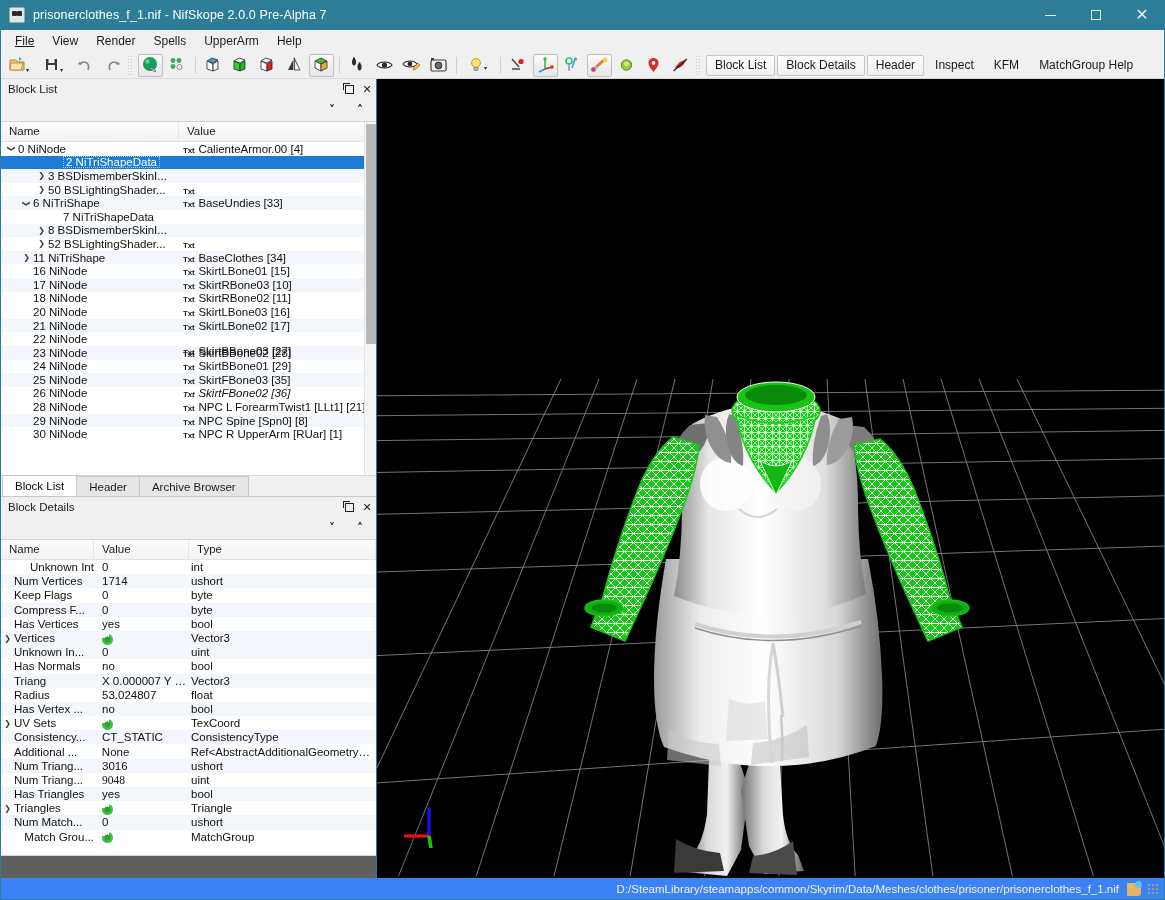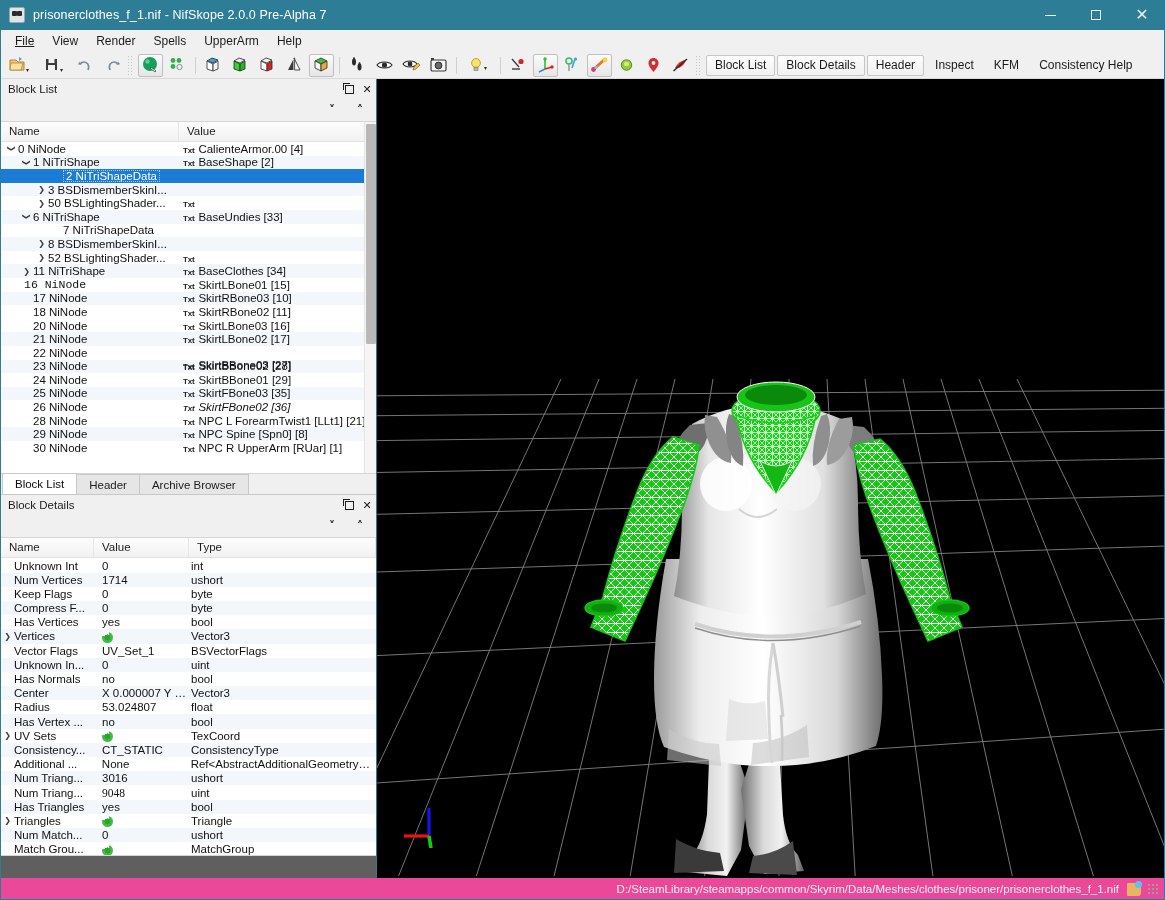--- a/index.html
+++ b/index.html
@@ -196,21 +196,21 @@
     background: #ffffff; height: 21px; color: #0b0b0b;
     position: relative; z-index: 2;
   }
 
   
   .gl { position: absolute; inset: 0; background: #000; overflow: hidden; }
   .axis-gizmo { position: absolute; left: 22px; bottom: 22px; width: 60px; height: 58px; }
 
   
   .statusbar {
-    height: 22px; flex: 0 0 22px; background: #ec4899;
+    height: 22px; flex: 0 0 22px; background: #3b82f6;
     display: flex; align-items: center; justify-content: flex-end;
     padding-right: 6px; color: #f2f2f2; font-size: 11.5px;
   }
   .statusbar .path { white-space: nowrap; }
   .status-ico {
     width: 14px; height: 13px; margin-left: 8px; background: #e8b563;
     border-radius: 1px 3px 3px 1px; position: relative;
   }
   .status-ico::after {
     content: ""; position: absolute; right: -1px; top: -2px;
@@ -446,21 +446,21 @@
           <path d="M2.5 15L16 3" stroke="#2b2b2b" stroke-width="1.5"></path>
         </svg>
     </div>
     <div class="grip"></div>
 
     <div class="tb-text boxed">Block List</div>
     <div class="tb-text boxed">Block Details</div>
     <div class="tb-text boxed">Header</div>
     <div class="tb-text">Inspect</div>
     <div class="tb-text">KFM</div>
-    <div class="tb-text">Consistency Help</div>
+    <div class="tb-text">MatchGroup Help</div>
   </div>
 
   <div class="body">
 
     <div class="leftcol">
 
       <div class="dock" style="height:418px;">
         <div class="dock-title">
           <div class="t">Block List</div>
           <div class="dock-btn">
@@ -480,27 +480,20 @@
             <div class="th" style="flex:1 1 auto;">Value</div>
           </div>
           <div class="tv-body" id="bl-body">
               <div class="row">
                 <div class="cell-name" style="width: 178px; padding-left: 4px;">
                   <span class="arrow" style="transform: rotate(90deg);">❯</span>
                   <span>0 NiNode</span>
                 </div>
                 <div class="val-cell" style="flex: 1 1 auto; padding-left: 4px;"><span class="txt-badge">Txt</span><span>CalienteArmor.00 [4]</span></div>
               </div>
-              <div class="row alt">
-                <div class="cell-name" style="width: 178px; padding-left: 19px;">
-                  <span class="arrow" style="transform: rotate(90deg);">❯</span>
-                  <span>1 NiTriShape</span>
-                </div>
-                <div class="val-cell" style="flex: 1 1 auto; padding-left: 4px;"><span class="txt-badge">Txt</span><span>BaseShape [2]</span></div>
-              </div>
               <div class="row sel">
                 <div class="cell-name" style="width: 178px; padding-left: 49px;">
                   <span class="arrow"></span>
                   <span class="selbox" style="padding: 0px 3px;">2 NiTriShapeData</span>
                 </div>
                 <div class="val-cell" style="flex: 1 1 auto; padding-left: 4px;"><span></span></div>
               </div>
               <div class="row alt">
                 <div class="cell-name" style="width: 178px; padding-left: 34px;">
                   <span class="arrow">❯</span>
@@ -544,21 +537,21 @@
                 <div class="val-cell" style="flex: 1 1 auto; padding-left: 4px;"><span class="txt-badge">Txt</span><span></span></div>
               </div>
               <div class="row alt">
                 <div class="cell-name" style="width: 178px; padding-left: 19px;">
                   <span class="arrow">❯</span>
                   <span>11 NiTriShape</span>
                 </div>
                 <div class="val-cell" style="flex: 1 1 auto; padding-left: 4px;"><span class="txt-badge">Txt</span><span>BaseClothes [34]</span></div>
               </div>
               <div class="row">
-                <div class="cell-name" style="width: 178px; padding-left: 10px; font-family: Liberation Mono, monospace;">
+                <div class="cell-name" style="width: 178px; padding-left: 19px;">
                   <span class="arrow"></span>
                   <span>16 NiNode</span>
                 </div>
                 <div class="val-cell" style="flex: 1 1 auto; padding-left: 4px;"><span class="txt-badge">Txt</span><span>SkirtLBone01 [15]</span></div>
               </div>
               <div class="row alt">
                 <div class="cell-name" style="width: 178px; padding-left: 19px;">
                   <span class="arrow"></span>
                   <span>17 NiNode</span>
                 </div>
@@ -668,21 +661,21 @@
           <div class="chev">˄</div>
         </div>
         <div class="tv">
           <div class="tv-head">
             <div class="th" style="width:93px;">Name</div>
             <div class="th" style="width:95px;">Value</div>
             <div class="th" style="flex:1 1 auto;">Type</div>
           </div>
           <div class="tv-body" id="bd-body">
               <div class="row" style="height: 14.2px;">
-                <div class="cell-name" style="width: 93px; padding-left: 0px; text-align: center;">
+                <div class="cell-name" style="width: 93px; padding-left: 16px; text-align: center;">
                   <span class="arrow"></span>
                   <span>Unknown Int</span>
                 </div>
                 <div class="val-cell" style="width: 95px; padding-left: 8px;">0</div>
                 <div class="val-cell" style="flex: 1 1 auto; padding-left: 2px;">int</div>
               </div>
               <div class="row alt" style="height: 14.2px;">
                 <div class="cell-name" style="width: 93px; padding-left: 0px;">
                   <span class="arrow"></span>
                   <span>Num Vertices</span>
@@ -715,48 +708,40 @@
                 <div class="val-cell" style="flex: 1 1 auto; padding-left: 2px;">bool</div>
               </div>
               <div class="row alt" style="height: 14.2px;">
                 <div class="cell-name" style="width: 93px; padding-left: 0px;">
                   <span class="arrow">❯</span>
                   <span>Vertices</span>
                 </div>
                 <div class="val-cell" style="width: 95px; padding-left: 8px;"><span class="refresh-ico"></span></div>
                 <div class="val-cell" style="flex: 1 1 auto; padding-left: 2px;">Vector3</div>
               </div>
-              <div class="row" style="height: 14.2px;">
-                <div class="cell-name" style="width: 93px; padding-left: 0px;">
-                  <span class="arrow"></span>
-                  <span>Vector Flags</span>
-                </div>
-                <div class="val-cell" style="width: 95px; padding-left: 8px;">UV_Set_1</div>
-                <div class="val-cell" style="flex: 1 1 auto; padding-left: 2px;">BSVectorFlags</div>
-              </div>
               <div class="row alt" style="height: 14.2px;">
                 <div class="cell-name" style="width: 93px; padding-left: 0px;">
                   <span class="arrow"></span>
                   <span>Unknown In...</span>
                 </div>
                 <div class="val-cell" style="width: 95px; padding-left: 8px;">0</div>
                 <div class="val-cell" style="flex: 1 1 auto; padding-left: 2px;">uint</div>
               </div>
               <div class="row" style="height: 14.2px;">
                 <div class="cell-name" style="width: 93px; padding-left: 0px;">
                   <span class="arrow"></span>
                   <span>Has Normals</span>
                 </div>
                 <div class="val-cell" style="width: 95px; padding-left: 8px;">no</div>
                 <div class="val-cell" style="flex: 1 1 auto; padding-left: 2px;">bool</div>
               </div>
               <div class="row alt" style="height: 14.2px;">
                 <div class="cell-name" style="width: 93px; padding-left: 0px;">
                   <span class="arrow"></span>
-                  <span>Center</span>
+                  <span>Triang</span>
                 </div>
                 <div class="val-cell" style="width: 95px; padding-left: 8px;">X 0.000007 Y 1.5...</div>
                 <div class="val-cell" style="flex: 1 1 auto; padding-left: 2px;">Vector3</div>
               </div>
               <div class="row" style="height: 14.2px;">
                 <div class="cell-name" style="width: 93px; padding-left: 0px;">
                   <span class="arrow"></span>
                   <span>Radius</span>
                 </div>
                 <div class="val-cell" style="width: 95px; padding-left: 8px;">53.024807</div>
@@ -828,21 +813,21 @@
               </div>
               <div class="row alt" style="height: 14.2px;">
                 <div class="cell-name" style="width: 93px; padding-left: 0px;">
                   <span class="arrow"></span>
                   <span>Num Match...</span>
                 </div>
                 <div class="val-cell" style="width: 95px; padding-left: 8px;">0</div>
                 <div class="val-cell" style="flex: 1 1 auto; padding-left: 2px;">ushort</div>
               </div>
               <div class="row" style="height: 14.2px;">
-                <div class="cell-name" style="width: 93px; padding-left: 0px;">
+                <div class="cell-name" style="width: 93px; padding-left: 0px; justify-content: flex-end;">
                   <span class="arrow"></span>
                   <span>Match Grou...</span>
                 </div>
                 <div class="val-cell" style="width: 95px; padding-left: 8px;"><span class="refresh-ico"></span></div>
                 <div class="val-cell" style="flex: 1 1 auto; padding-left: 2px;">MatchGroup</div>
               </div>
             </div>
         </div>
       </div>
 

